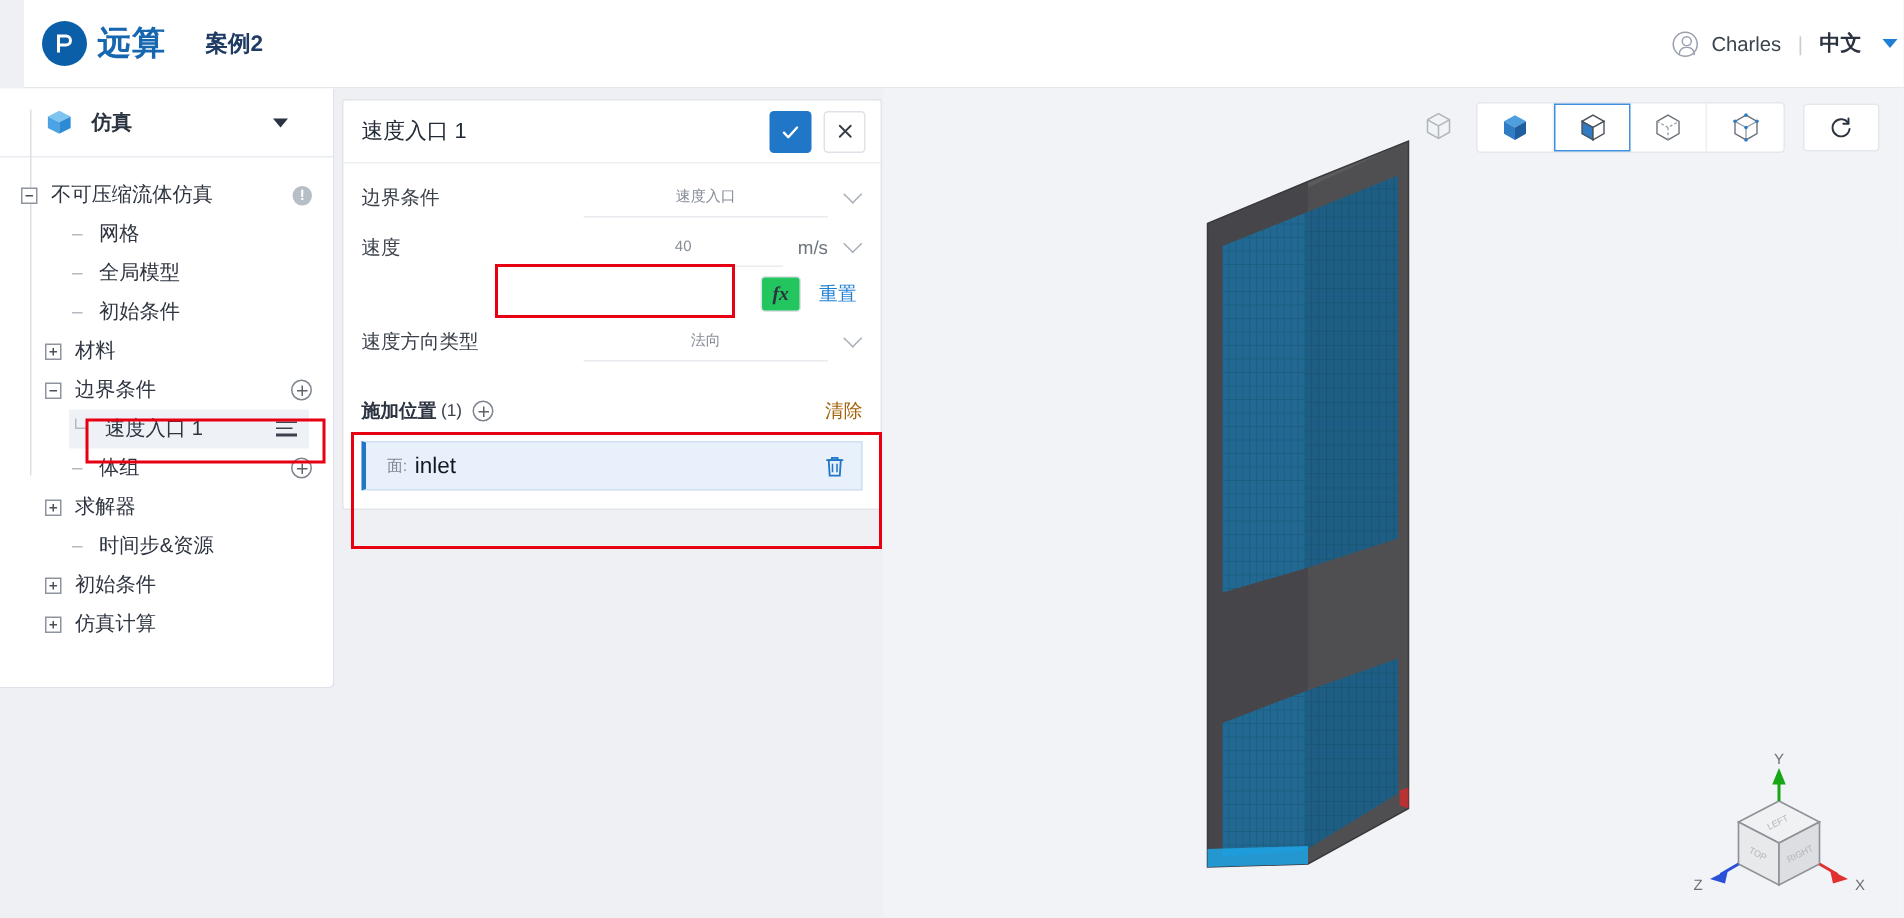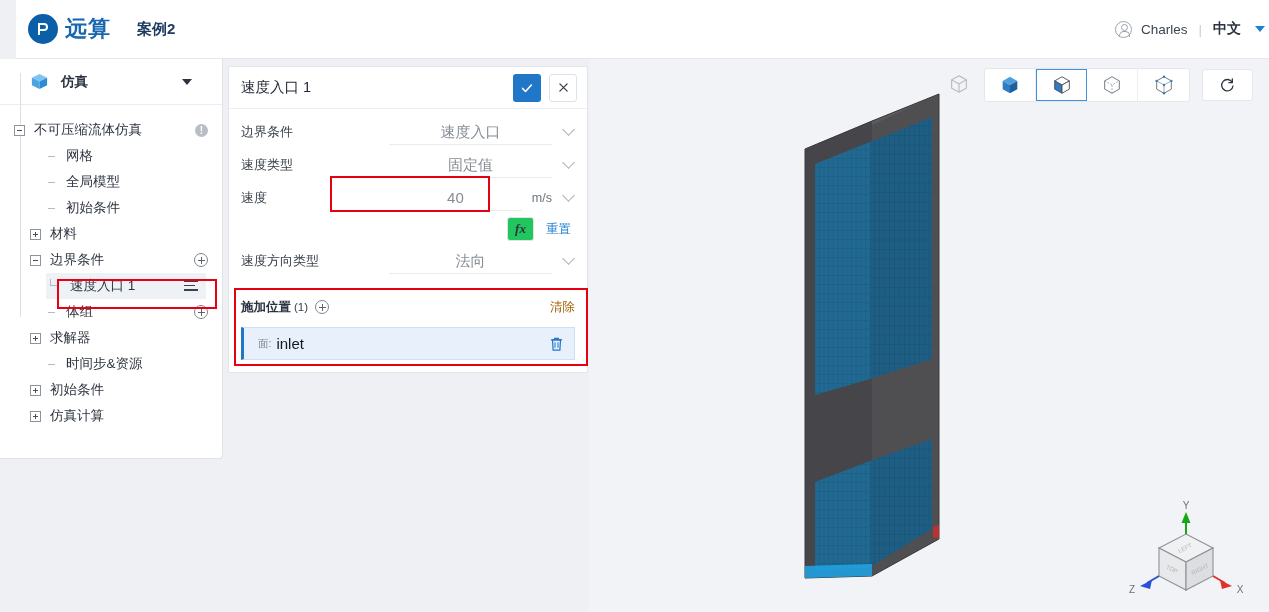--- a/index.html
+++ b/index.html
@@ -146,21 +146,21 @@
     width: 28px; height: 28px; background: #fff; border: 1px solid #dfe3e9;
     border-radius: 3px; display: flex; align-items: center; justify-content: center;
     font-size: 15px; color: #333b45;
   }
   .form { padding: 6px 14px 10px 12px; }
   .form-row {
     display: flex; align-items: center; height: 33px; position: relative;
   }
   .form-label { width: 148px; font-size: 13px; color: #3a414b; flex: none; }
   .form-value {
-    flex: 1; font-size: 15px; color: #868d96; text-align: center;
+    flex: 1; font-size: 10px; color: #868d96; text-align: center;
     border-bottom: 1px solid #e8ebef; height: 27px; line-height: 27px;
     position: relative;
   }
   .chev {
     width: 9px; height: 9px; border-right: 1.3px solid #a7adb6;
     border-bottom: 1.3px solid #a7adb6; transform: rotate(45deg);
     margin-left: 12px; margin-bottom: 4px; flex: none;
   }
   .unit {
     font-size: 12.5px; color: #6e757e; margin-left: 10px; flex: none;
@@ -354,25 +354,20 @@
       </div>
     </div>
 
     <div class="form">
       <div class="form-row">
         <div class="form-label">边界条件</div>
         <div class="form-value">速度入口</div>
         <span class="chev"></span>
       </div>
 
-      <div class="form-row">
-        <div class="form-label">速度类型</div>
-        <div class="form-value">固定值</div>
-        <span class="chev"></span>
-      </div>
 
       <div class="form-row">
         <div class="form-label">速度</div>
         <div class="form-value">40</div>
         <span class="unit">m/s</span>
         <span class="chev"></span>
       </div>
 
       <div class="fx-row">
         <div class="fx-btn">fx</div>

